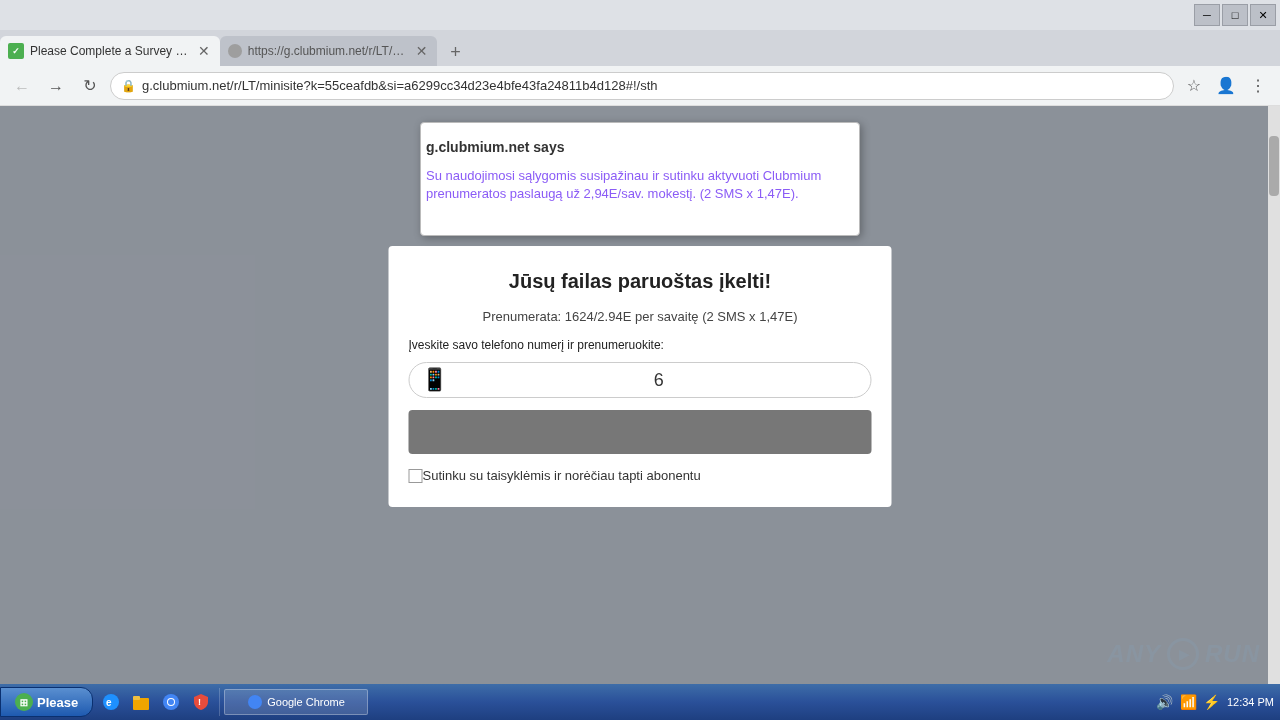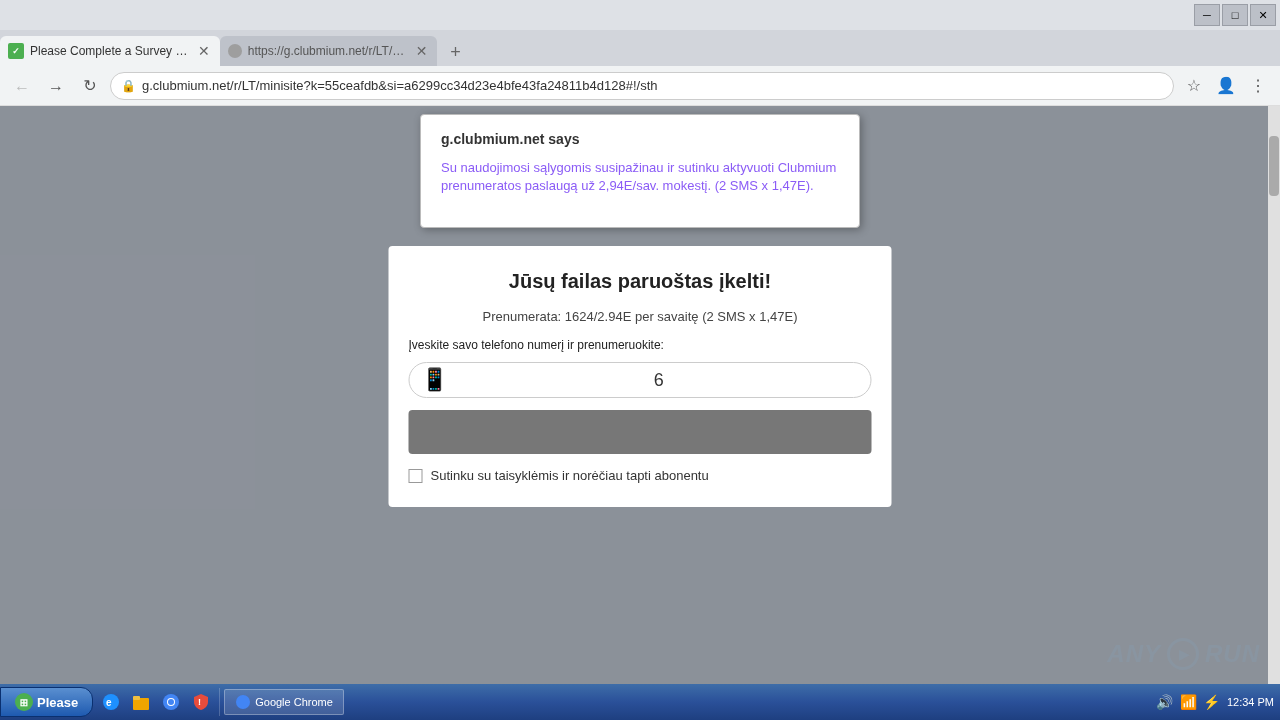--- a/index.html
+++ b/index.html
@@ -209,27 +209,27 @@
       display: flex;
       justify-content: center;
       align-items: flex-start;
       padding-top: 0;
     }
 
     .alert-dialog {
       background: white;
       border: 1px solid #bbb;
       border-radius: 4px;
-      padding: 16px 20px;
+      padding: 16px 5px;
       width: 440px;
       position: absolute;
       top: 0;
       left: 50%;
       transform: translateX(-50%);
-      margin-top: 8px;
+      margin-top: 16px;
       box-shadow: 2px 2px 8px rgba(0,0,0,0.3);
       z-index: 10;
     }
 
     .alert-title {
       font-size: 14px;
       font-weight: bold;
       color: #333;
       margin-bottom: 12px;
     }
@@ -322,21 +322,20 @@
       background: #777;
       border: none;
       border-radius: 4px;
       cursor: pointer;
       margin-bottom: 14px;
     }
 
     .terms-row {
       display: flex;
       align-items: center;
-      gap: 8px;
       font-size: 13px;
       color: #333;
     }
 
     .terms-checkbox {
       width: 14px;
       height: 14px;
       border: 1px solid #999;
       flex-shrink: 0;
       background: white;
@@ -407,21 +406,21 @@
       flex: 1;
       padding: 0 4px;
       gap: 2px;
     }
 
     .taskbar-item {
       background: rgba(255,255,255,0.15);
       border: 1px solid rgba(255,255,255,0.3);
       color: white;
       font-size: 11px;
-      padding: 2px 10px;
+      padding: 2px 22px;
       height: 26px;
       display: flex;
       align-items: center;
       gap: 4px;
       cursor: pointer;
       border-radius: 2px;
     }
 
     .taskbar-right {
       display: flex;

